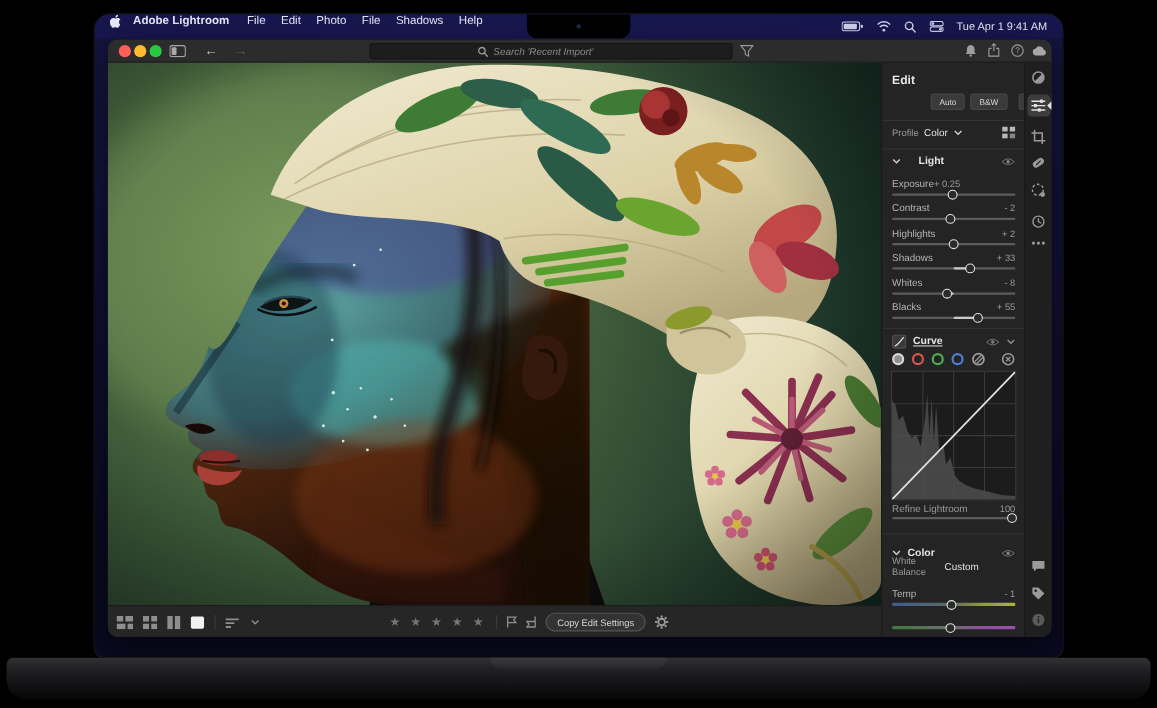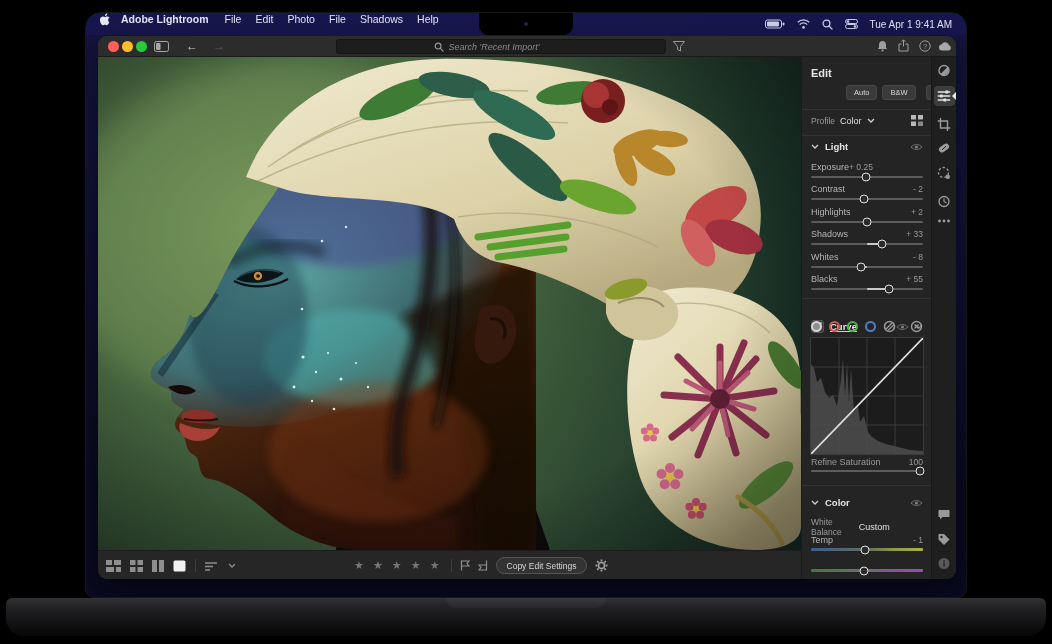--- a/index.html
+++ b/index.html
@@ -486,21 +486,21 @@
           <svg style="margin-left:auto;" width="12" height="11" viewBox="0 0 12 11">
             <rect x="0" y="0" width="5" height="4.5" fill="#b8b8b8"></rect>
               <rect x="7" y="0" width="5" height="4.5" fill="#b8b8b8"></rect>
             <rect x="0" y="6.5" width="5" height="4.5" fill="#b8b8b8"></rect>
               <rect x="7" y="6.5" width="5" height="4.5" fill="#888"></rect>
           </svg>
         </div>
 
         <div class="divider" style="top:78px;"></div>
 
-        <div class="p-abs row" style="top:84px; gap:6px;">
+        <div class="p-abs row" style="top:84px; gap:16px;">
           <svg width="8" height="5" viewBox="0 0 8 5">
               <polyline points="1,1 4,4 7,1" fill="none" stroke="#cfcfcf" stroke-width="1.3"></polyline>
             </svg>
           <span class="sec-title">Light</span>
           <svg style="margin-left:auto;" width="13" height="8" viewBox="0 0 16 10">
             <path d="M1 5 Q8 -1.5 15 5 Q8 11.5 1 5 Z" fill="none" stroke="#7e7e7e"></path>
               <circle cx="8" cy="5" r="2" fill="#7e7e7e"></circle>
           </svg>
         </div>
 
@@ -553,21 +553,21 @@
           <span class="lab">Blacks</span>
           <span class="val">+ 55</span>
         </div>
         <div class="track" style="top:231px;">
           <div class="fill" style="left: 50%; width: 20%;"></div>
           <div class="knob" style="left: 70%;"></div>
         </div>
 
         <div class="divider" style="top:241px;"></div>
 
-        <div class="p-abs row" style="top:263px; gap:6px;text-decoration:underline;">
+        <div class="p-abs row" style="top:247px; gap:6px;text-decoration:underline;">
           <svg width="13" height="13" viewBox="0 0 13 13">
             <rect x="0.5" y="0.5" width="12" height="12" rx="2.5" fill="#3a3a3a" stroke="#555"></rect>
             <path d="M2.5 10.5 C5 10 8 5.5 10.5 2.5" fill="none" stroke="#d8d8d8" stroke-width="1.3"></path>
           </svg>
           <span class="sec-title">Curve</span>
           <svg style="margin-left:auto;" width="13" height="8" viewBox="0 0 16 10">
             <path d="M1 5 Q8 -1.5 15 5 Q8 11.5 1 5 Z" fill="none" stroke="#7e7e7e"></path>
               <circle cx="8" cy="5" r="2" fill="#7e7e7e"></circle>
           </svg>
           <svg width="8" height="5" viewBox="0 0 8 5">
@@ -601,41 +601,41 @@
               <line x1="0" y1="29" x2="112" y2="29"></line>
                 <line x1="0" y1="58" x2="112" y2="58"></line>
                 <line x1="0" y1="87" x2="112" y2="87"></line>
             </g>
             <path d="M0,116 L0,26 L3,30 L6,44 L10,40 L14,54 L18,60 L22,57 L26,68 L30,42 L32,20 L34,58 L36,24 L38,64 L40,30 L43,74 L47,68 L49,84 L53,78 L57,94 L61,99 L67,103 L75,106 L83,108 L91,110 L99,112 L112,113 L112,116 Z" fill="#4e4e4e" opacity="0.85"></path>
             <line x1="0" y1="116" x2="112" y2="0" stroke="#e2e2e2" stroke-width="1.6"></line>
           </svg>
         </div>
 
         <div class="p-abs row" style="top:400px; justify-content:space-between;">
-          <span class="lab" style="color:#9a9a9a;">Refine Saturation</span>
+          <span class="lab" style="color:#9a9a9a;">Refine Lightroom</span>
           <span class="val">100</span>
         </div>
         <div class="track" style="top:413px;">
           <div class="knob" style="left: 97%;"></div>
         </div>
 
         <div class="divider" style="top:428px;"></div>
 
         <div class="p-abs row" style="top:440px; gap:6px;">
           <svg width="8" height="5" viewBox="0 0 8 5">
               <polyline points="1,1 4,4 7,1" fill="none" stroke="#cfcfcf" stroke-width="1.3"></polyline>
             </svg>
           <span class="sec-title">Color</span>
           <svg style="margin-left:auto;" width="13" height="8" viewBox="0 0 16 10">
             <path d="M1 5 Q8 -1.5 15 5 Q8 11.5 1 5 Z" fill="none" stroke="#7e7e7e"></path>
               <circle cx="8" cy="5" r="2" fill="#7e7e7e"></circle>
           </svg>
         </div>
 
-        <div class="p-abs row" style="top:460px; gap:17px;">
+        <div class="p-abs row" style="top:448px; gap:17px;">
           <span class="val">White Balance</span>
           <span class="lab" style="color:#e0e0e0;">Custom</span>
           <svg width="8" height="5" viewBox="0 0 8 5">
               <polyline points="1,1 4,4 7,1" fill="none" stroke="#cfcfcf" stroke-width="1.3"></polyline>
             </svg>
           <svg style="margin-left:auto;" width="12" height="12" viewBox="0 0 12 12">
             <path d="M8.5 0.8 L11.2 3.5 L9.6 5.1 L6.9 2.4 Z" fill="#b8b8b8"></path>
             <path d="M6.2 3.1 L8.9 5.8 L3.4 11.2 L0.8 11.2 L0.8 8.6 Z" fill="none" stroke="#b8b8b8" stroke-width="1.2"></path>
           </svg>
         </div>

